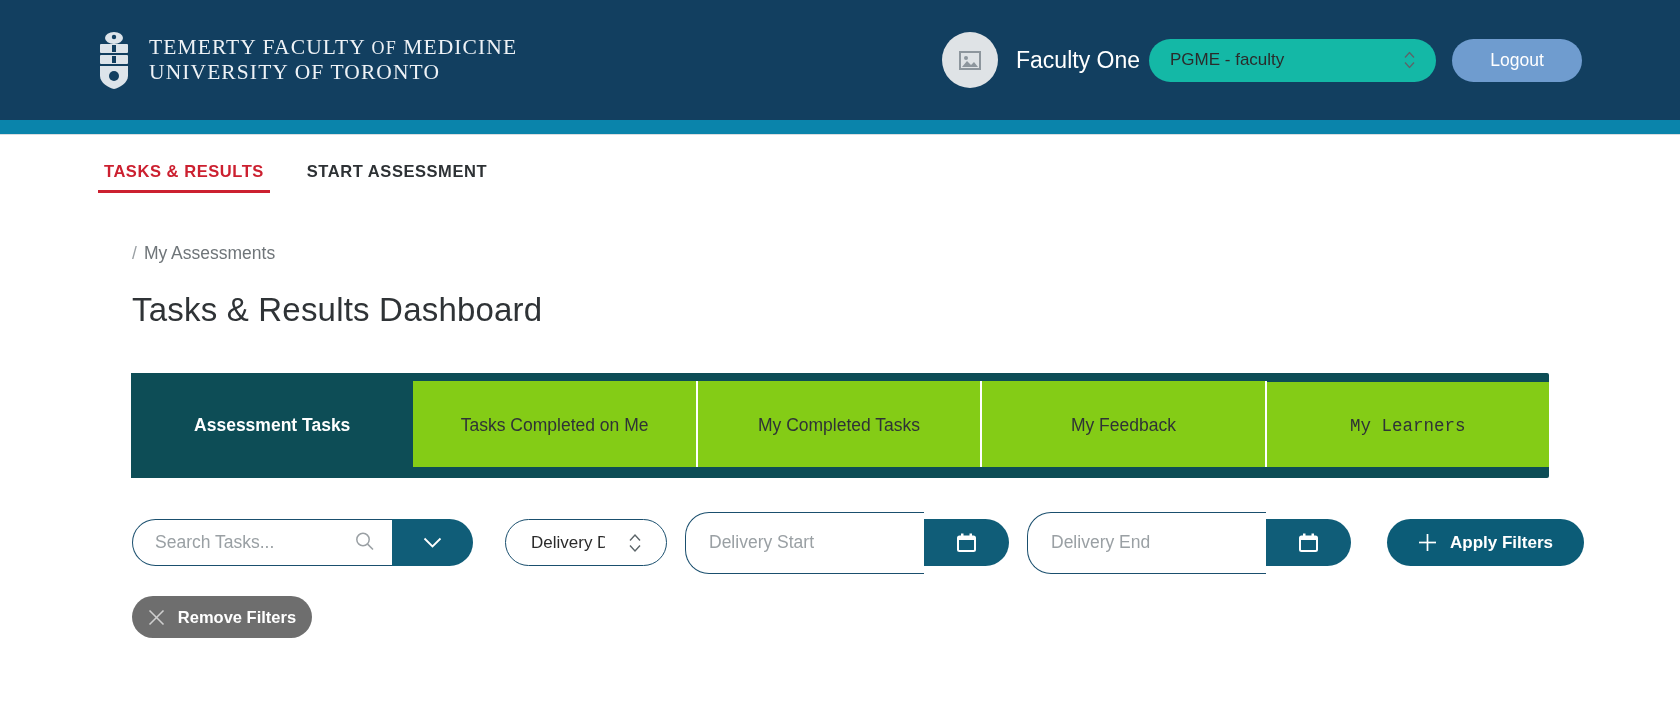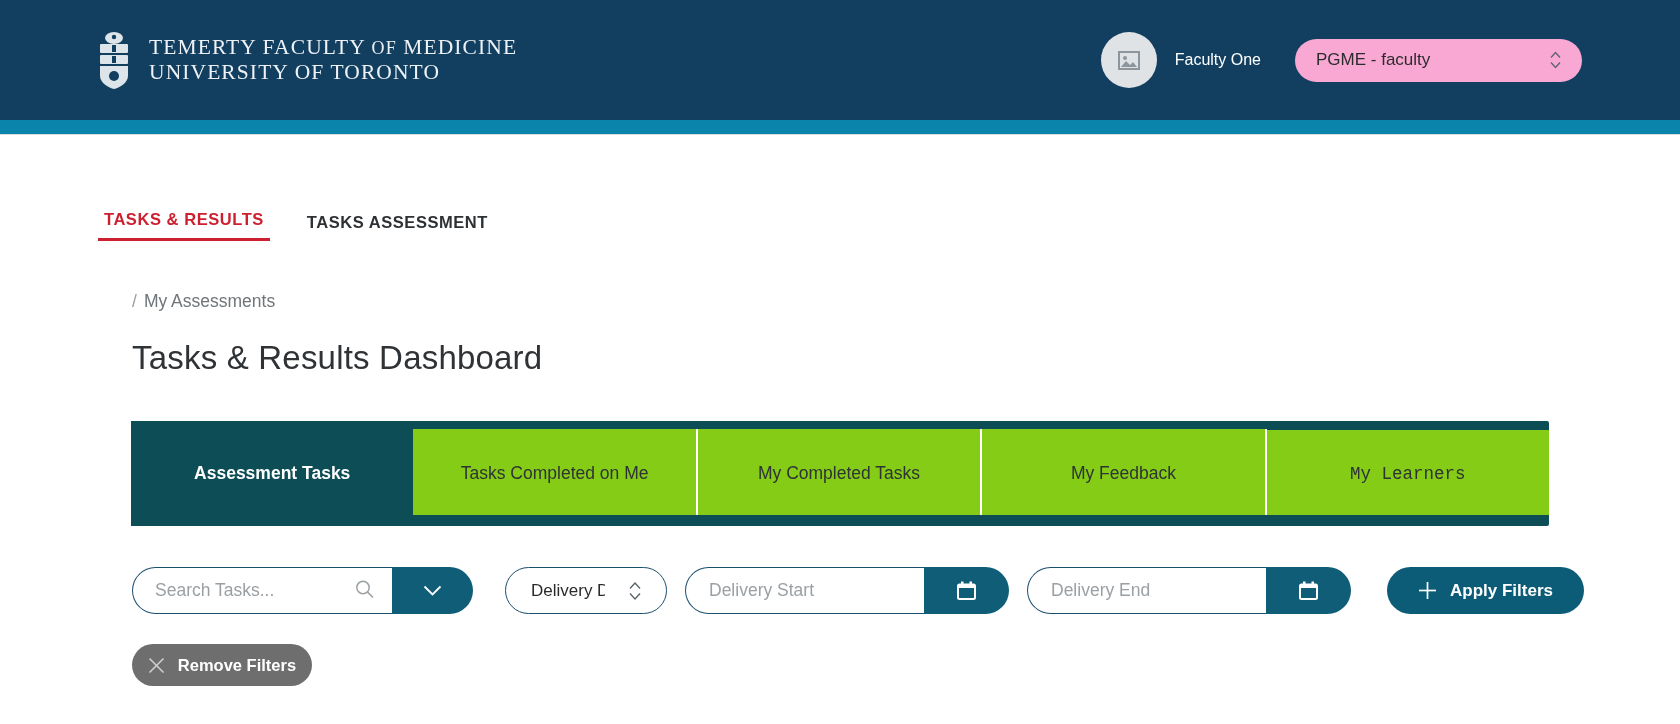--- a/index.html
+++ b/index.html
@@ -52,30 +52,30 @@
   .avatar {
     width: 56px; height: 56px;
     border-radius: 50%;
     background: #dfe3e6;
     display: flex; align-items: center; justify-content: center;
     flex: 0 0 56px;
   }
   .avatar svg { display:block; }
   .user-name {
     color: #ffffff;
-    font-size: 16px;
+    font-size: 23px;
     margin-left: 18px;
-    margin-right: 34px;
+    margin-right: 9px;
     white-space: nowrap;
     font-weight: 400;
   }
   .role-select {
     position: relative;
     width: 287px; height: 43px;
-    background: #f9a8d4;
+    background: #14b8a6;
     border-radius: 22px;
     display: flex; align-items: center;
   }
   .role-select .val {
     font-size: 17px;
     color: #2b2b2b;
     margin-left: 21px;
     white-space: nowrap;
   }
   .stepper {
@@ -96,23 +96,22 @@
     cursor: pointer;
   }
   .teal-band { height: 14px; background: #0a84ab; }
   .thin-rule { height: 1px; background: #d9dde0; }
 
   
   .nav {
     padding-left: 98px;
     padding-top: 26px;
     display: flex;
-    align-items: flex-end;
+    align-items: flex-start;
     gap: 31px;
-    margin-top: 48px;
   }
   .nav-item {
     font-size: 16.5px;
     font-weight: bold;
     letter-spacing: .55px;
     color: #2d3134;
     padding-bottom: 9px;
     cursor: pointer;
     background: none; border: none;
     font-family: "Liberation Sans", sans-serif;
@@ -226,21 +225,21 @@
     width: 74px; overflow: hidden;
   }
   .select-pill .stepper { right: 25px; }
 
   .date-group {
     margin-left: 18px;
     display: flex; align-items: center;
     width: 324px; height: 47px;
   }
   .date-box {
-    flex: 1 1 auto; height: 47px;
+    flex: 1 1 auto; height: 62px;
     background: #ffffff;
     border: 1px solid #1a4f6e;
     border-right: none;
     border-radius: 24px 0 0 24px;
     display: flex; align-items: center;
   }
   .date-box input {
     border: none; outline: none; background: transparent;
     font-size: 17.5px; color: #2b2b2b;
     margin-left: 21px; width: 190px;
@@ -330,29 +329,30 @@
       <span class="stepper">
         <svg width="11" height="7" viewBox="0 0 11 7">
             <path d="M1 6 L5.5 1 L10 6" fill="none" stroke="#5c6569" stroke-width="1.3"></path>
           </svg>
         <svg width="11" height="7" viewBox="0 0 11 7">
             <path d="M1 1 L5.5 6 L10 1" fill="none" stroke="#5c6569" stroke-width="1.3"></path>
           </svg>
       </span>
     </div>
 
+    <button class="logout-btn">Logout</button>
   </div>
 </div>
 
 <div class="teal-band"></div>
 <div class="thin-rule"></div>
 
 <div class="nav">
   <button class="nav-item active">TASKS &amp; RESULTS</button>
-  <button class="nav-item">TASKS ASSESSMENT</button>
+  <button class="nav-item">START ASSESSMENT</button>
 </div>
 
 <div class="main">
 
   <div class="breadcrumb">
     <span class="sep">/</span>
     <span class="crumb">My Assessments</span>
   </div>
 
   <h1 class="page-title">Tasks &amp; Results Dashboard</h1>

